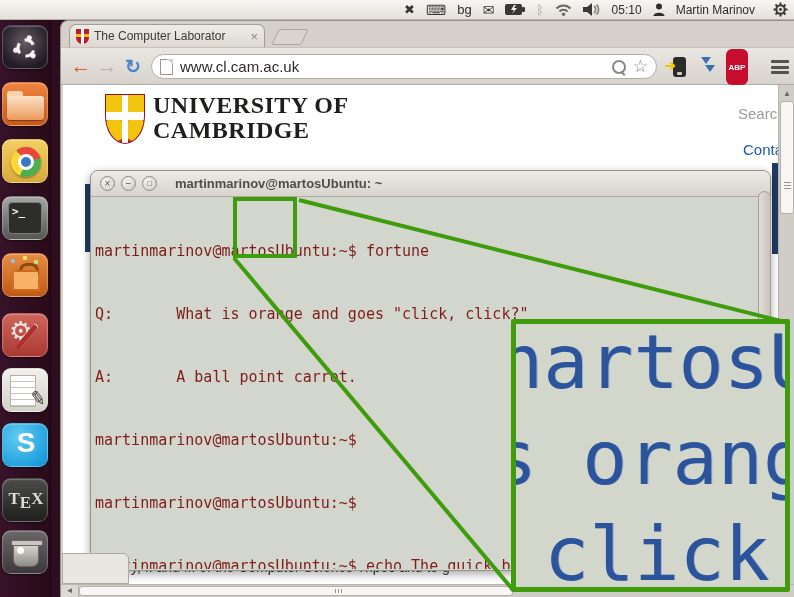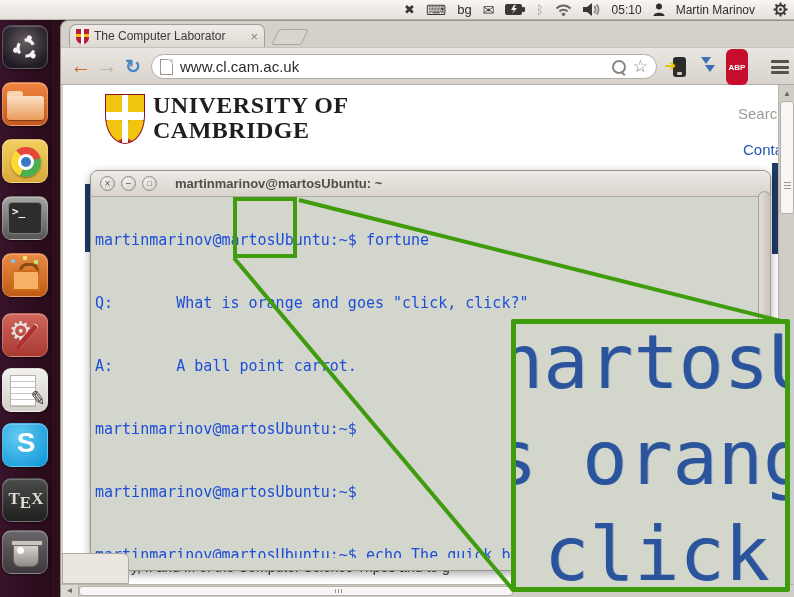--- a/index.html
+++ b/index.html
@@ -168,22 +168,22 @@
     background:linear-gradient(#eeeae5,#d8d3cd);border-bottom:1px solid #b0aba4;
     border-radius:7px 7px 0 0;box-sizing:border-box;}
   .wbtn{position:absolute;top:5px;width:15px;height:15px;border-radius:50%;
     background:radial-gradient(circle at 35% 30%,#f6f4f1,#cfcac3);border:1px solid #8f8a83;
     box-sizing:border-box;color:#55514b;font-size:10px;line-height:13px;text-align:center;}
   [data-name=terminal-close-button]{left:9px;}
   [data-name=terminal-minimize-button]{left:30px;}
   [data-name=terminal-maximize-button]{left:51px;font-size:8px;}
   [data-name=terminal-title]{position:absolute;left:84px;top:5px;font-size:13px;font-weight:bold;
     color:#514d47;}
-  [data-name=terminal-body]{left:1px;top:15px;width:677px;height:372px;overflow:hidden;
-    font-family:"DejaVu Sans Mono",monospace;font-size:15px;line-height:21px;color:#1d4ed8;
+  [data-name=terminal-body]{left:1px;top:26px;width:677px;height:372px;overflow:hidden;
+    font-family:"DejaVu Sans Mono",monospace;font-size:15px;line-height:21px;color:#7f1d1d;
     white-space:pre;padding:2px 0 0 3px;box-sizing:border-box;}
   .tline{white-space:pre;}
   [data-name=terminal-scrollbar]{left:667px;top:20px;width:13px;height:370px;
     background:linear-gradient(90deg,#e2ddd6,#c9c3bb);border:1px solid #a79f96;
     border-radius:7px;box-sizing:border-box;}
   
   [data-name=status-bubble]{left:62px;top:553px;width:67px;height:31px;z-index:18;
     background:#eae7e1;border:1px solid #aeaaa3;border-radius:0 6px 0 0;box-sizing:border-box;}
   
   [data-name=zoom-source-rect]{left:233px;top:197px;width:64px;height:61px;z-index:30;

